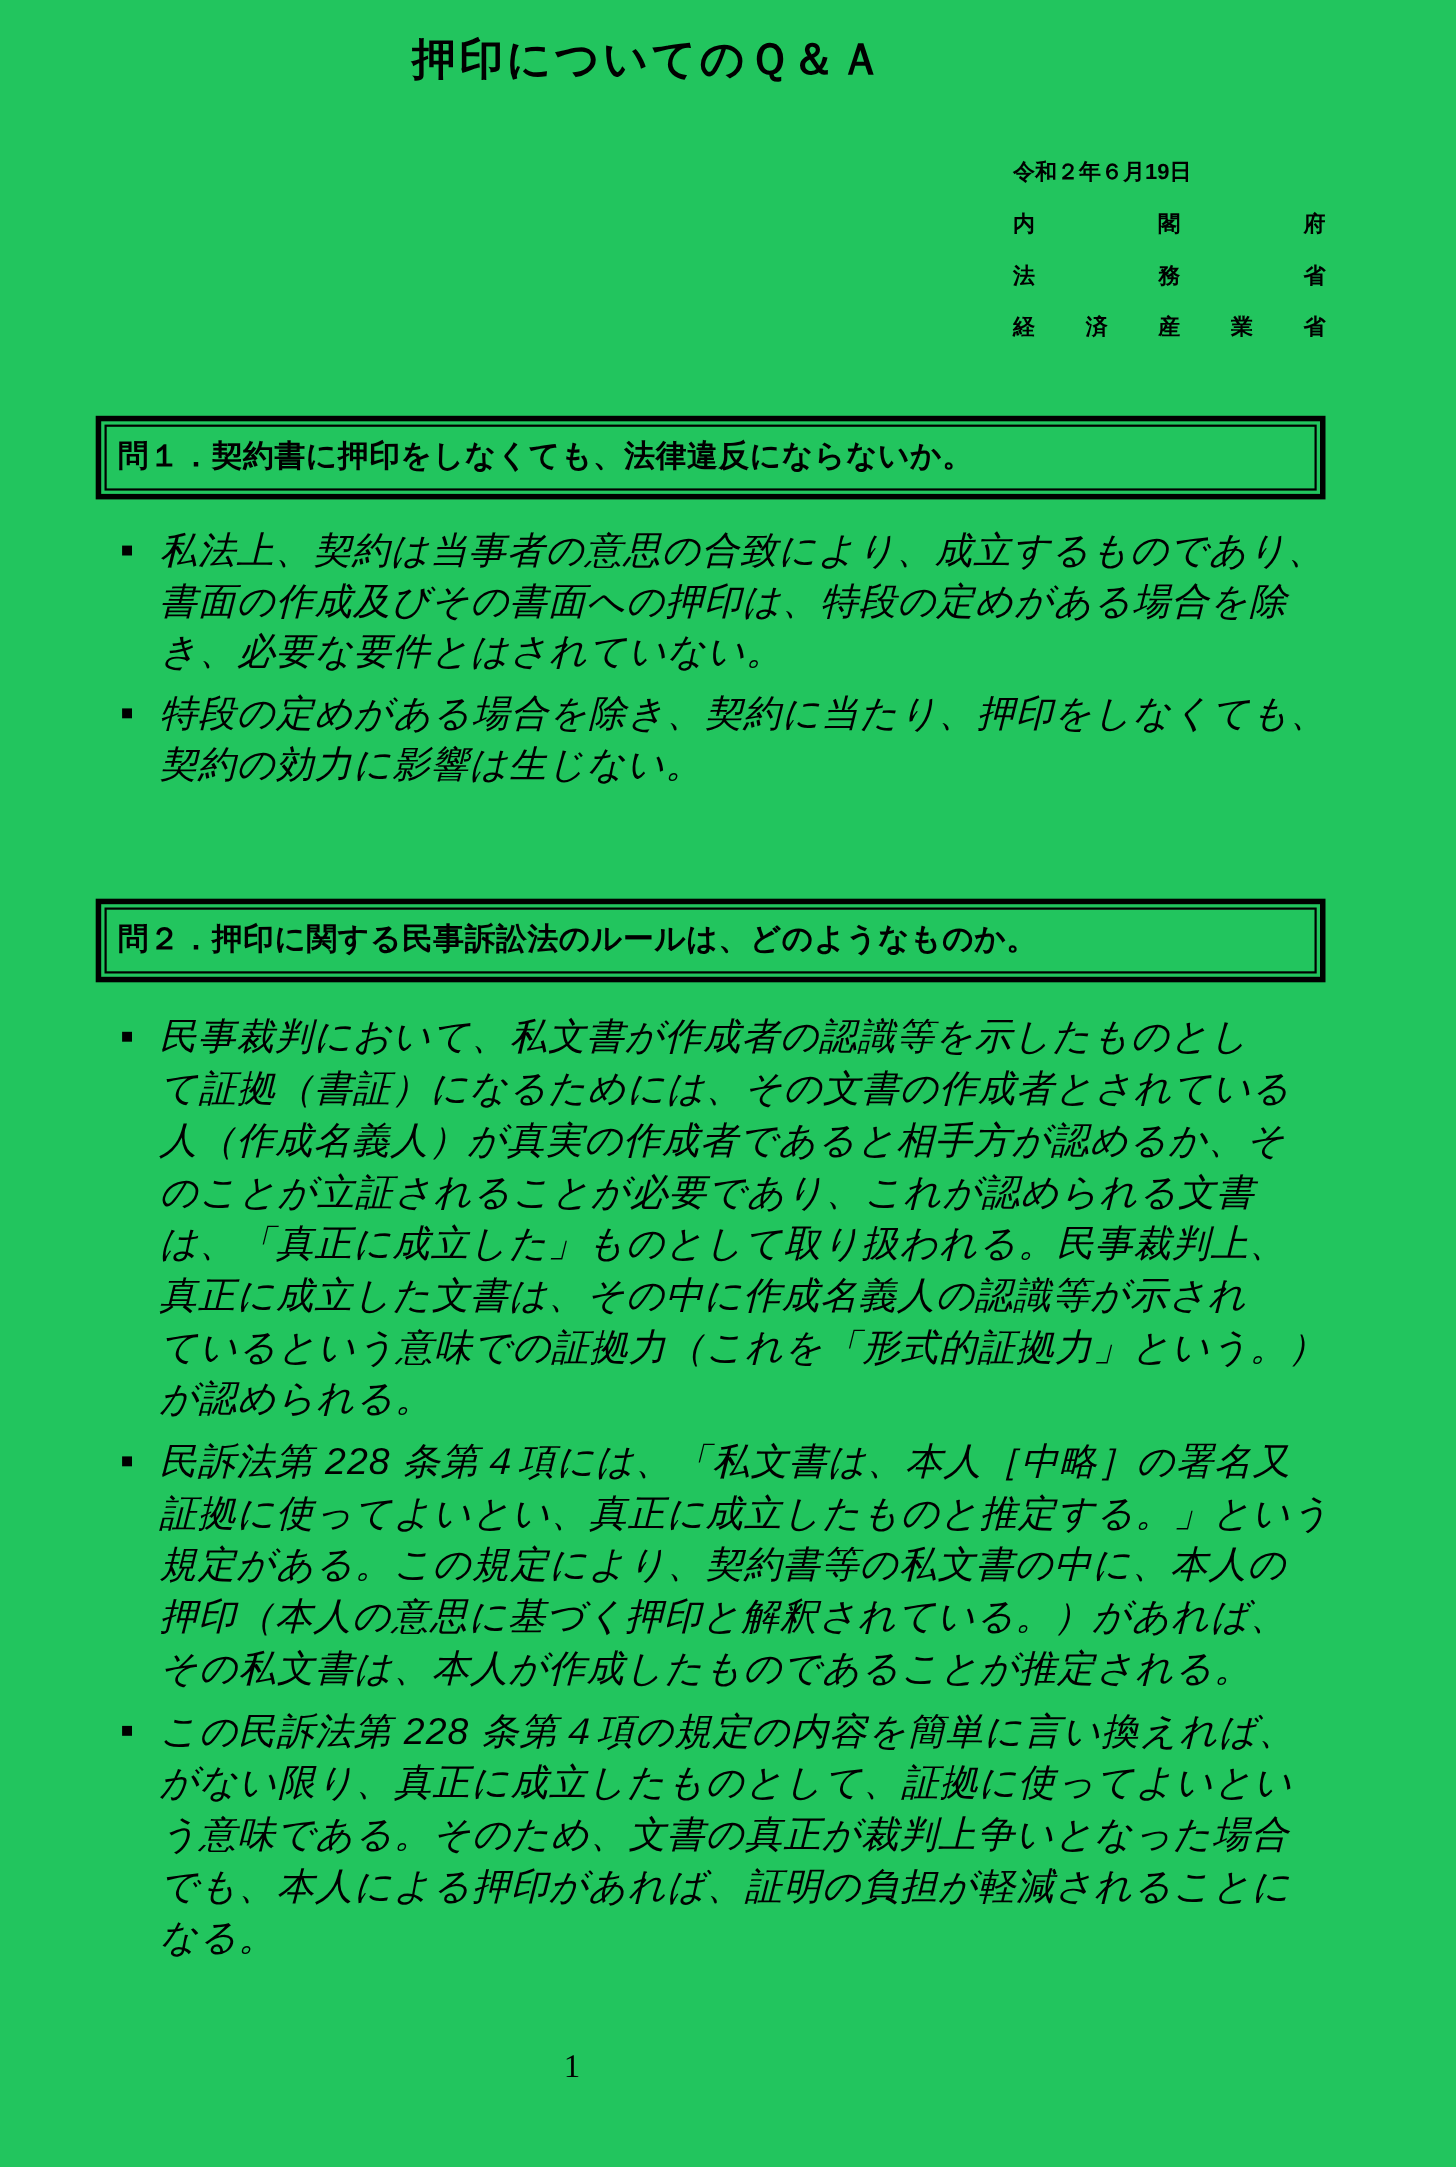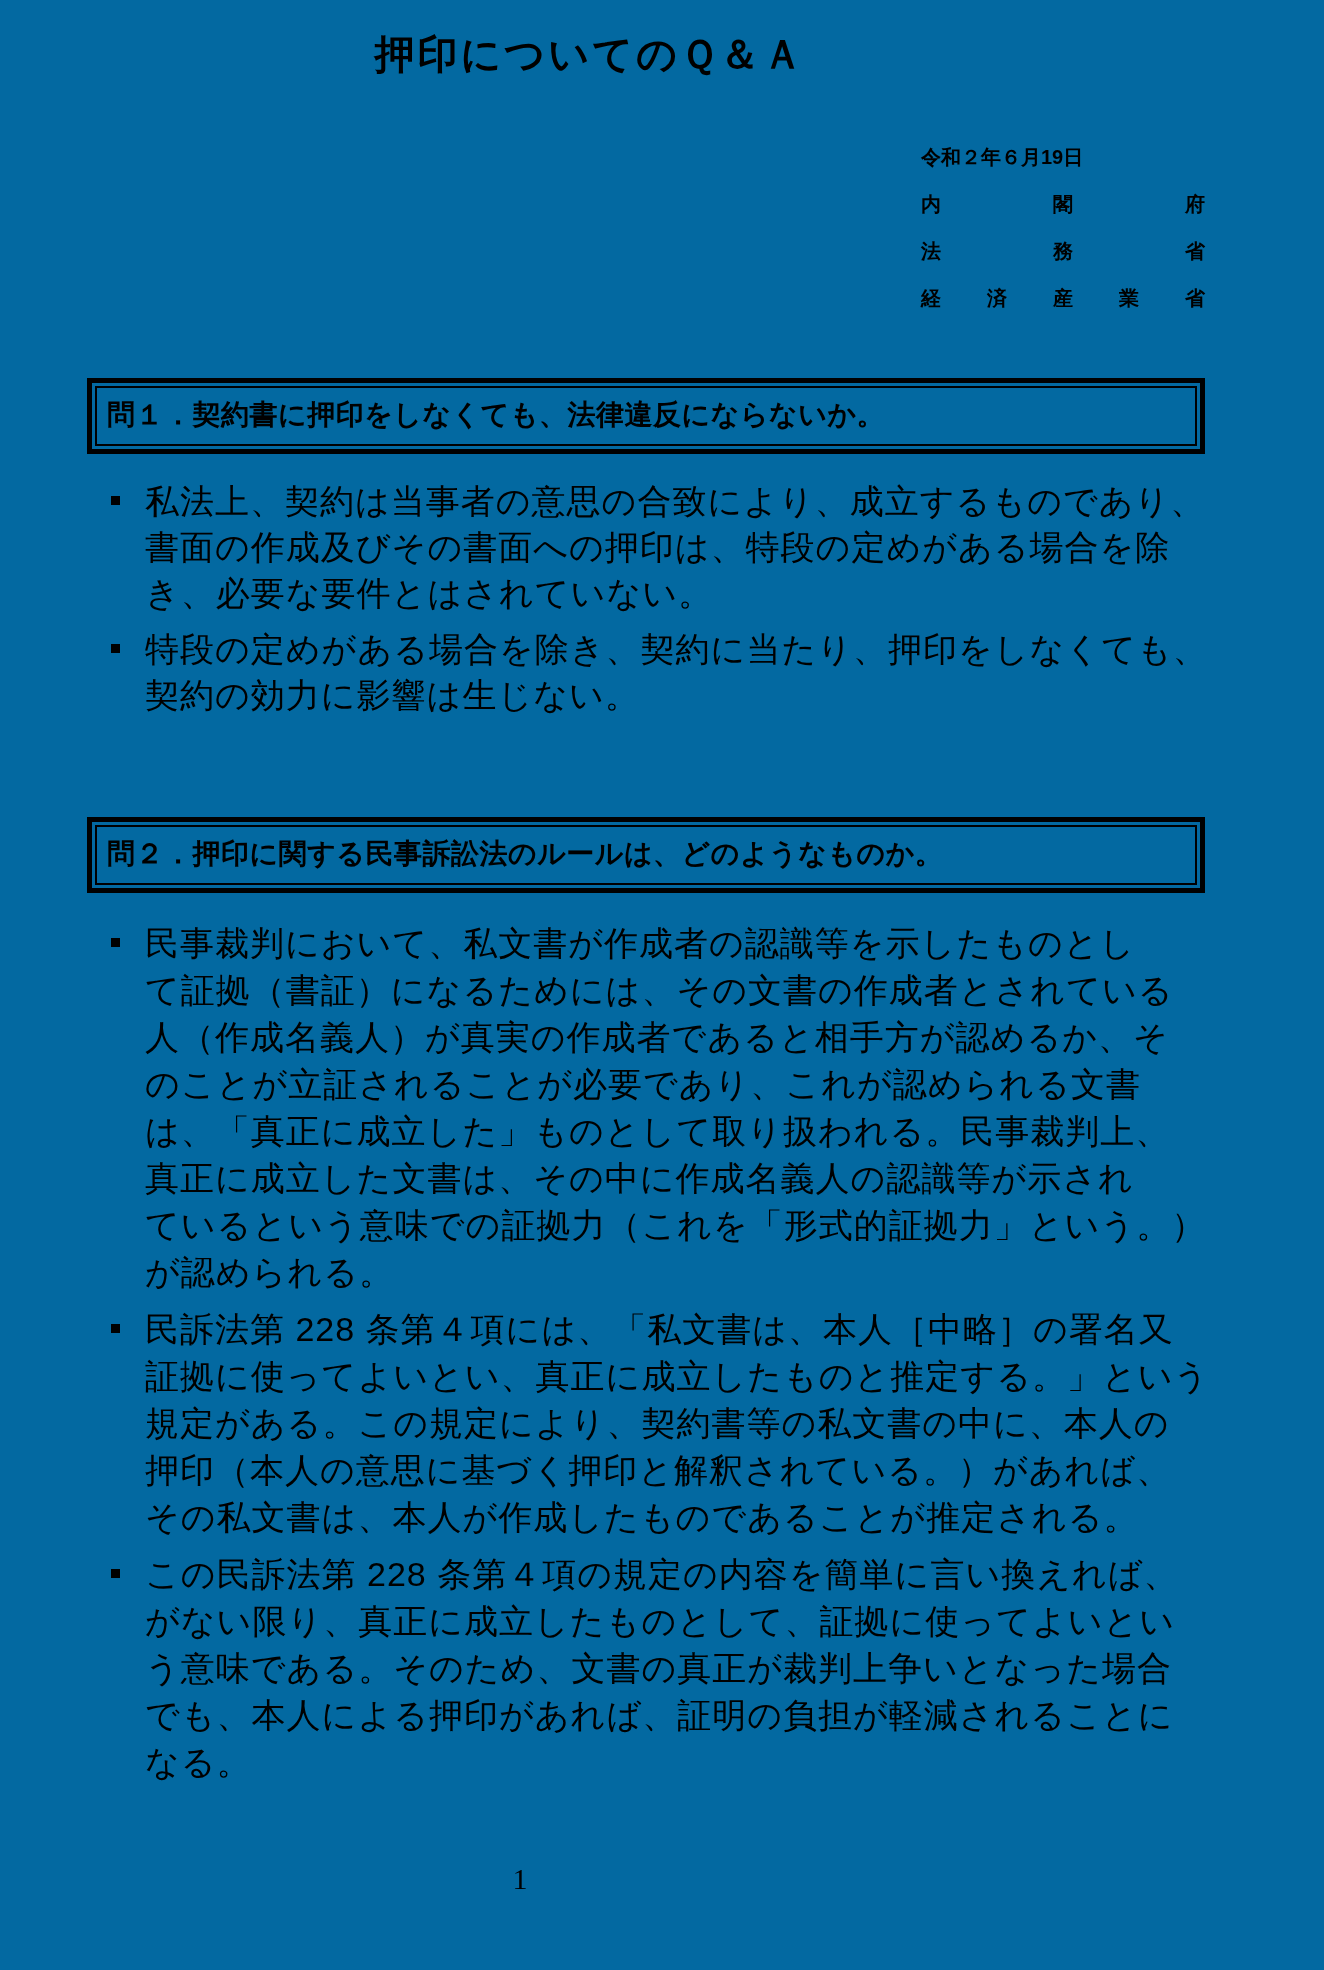--- a/index.html
+++ b/index.html
@@ -1,20 +1,20 @@
 <!DOCTYPE html>
 <html lang="ja"><head>
 <meta charset="utf-8">
 <style>
   html, body { margin: 0; padding: 0; background: #ffffff; }
   .page {
     position: relative;
     width: 1324px;
     height: 1970px;
-    background: #0369a1;
+    background: #22c55e;
     color: #000000;
     font-family: "Liberation Sans", "DejaVu Sans", sans-serif;
     overflow: hidden;
   }
   .content {
     margin-left: 87px;
     width: 1118px;
   }
   .doc-title {
     padding-top: 30px;
@@ -49,21 +49,21 @@
     border: 2px solid #000;
     padding: 7px 10px 9px 10px;
   }
   .q-heading {
     font-size: 28px;
     font-weight: bold;
     letter-spacing: 0.5px;
     white-space: nowrap;
     line-height: 40px;
   }
-  .bullet-list { margin-top: 24px; }
+  .bullet-list { margin-top: 24px; font-style: italic; }
   .bullet-list.second { margin-top: 27px; }
   .q-box.second { margin-top: 99px; }
   .bullet { display: flex; margin-bottom: 10px; }
   .bullet:last-child { margin-bottom: 0; }
   .bullet-marker {
     flex: 0 0 58px;
     box-sizing: border-box;
     padding-left: 24px;
     padding-top: 18px;
   }

